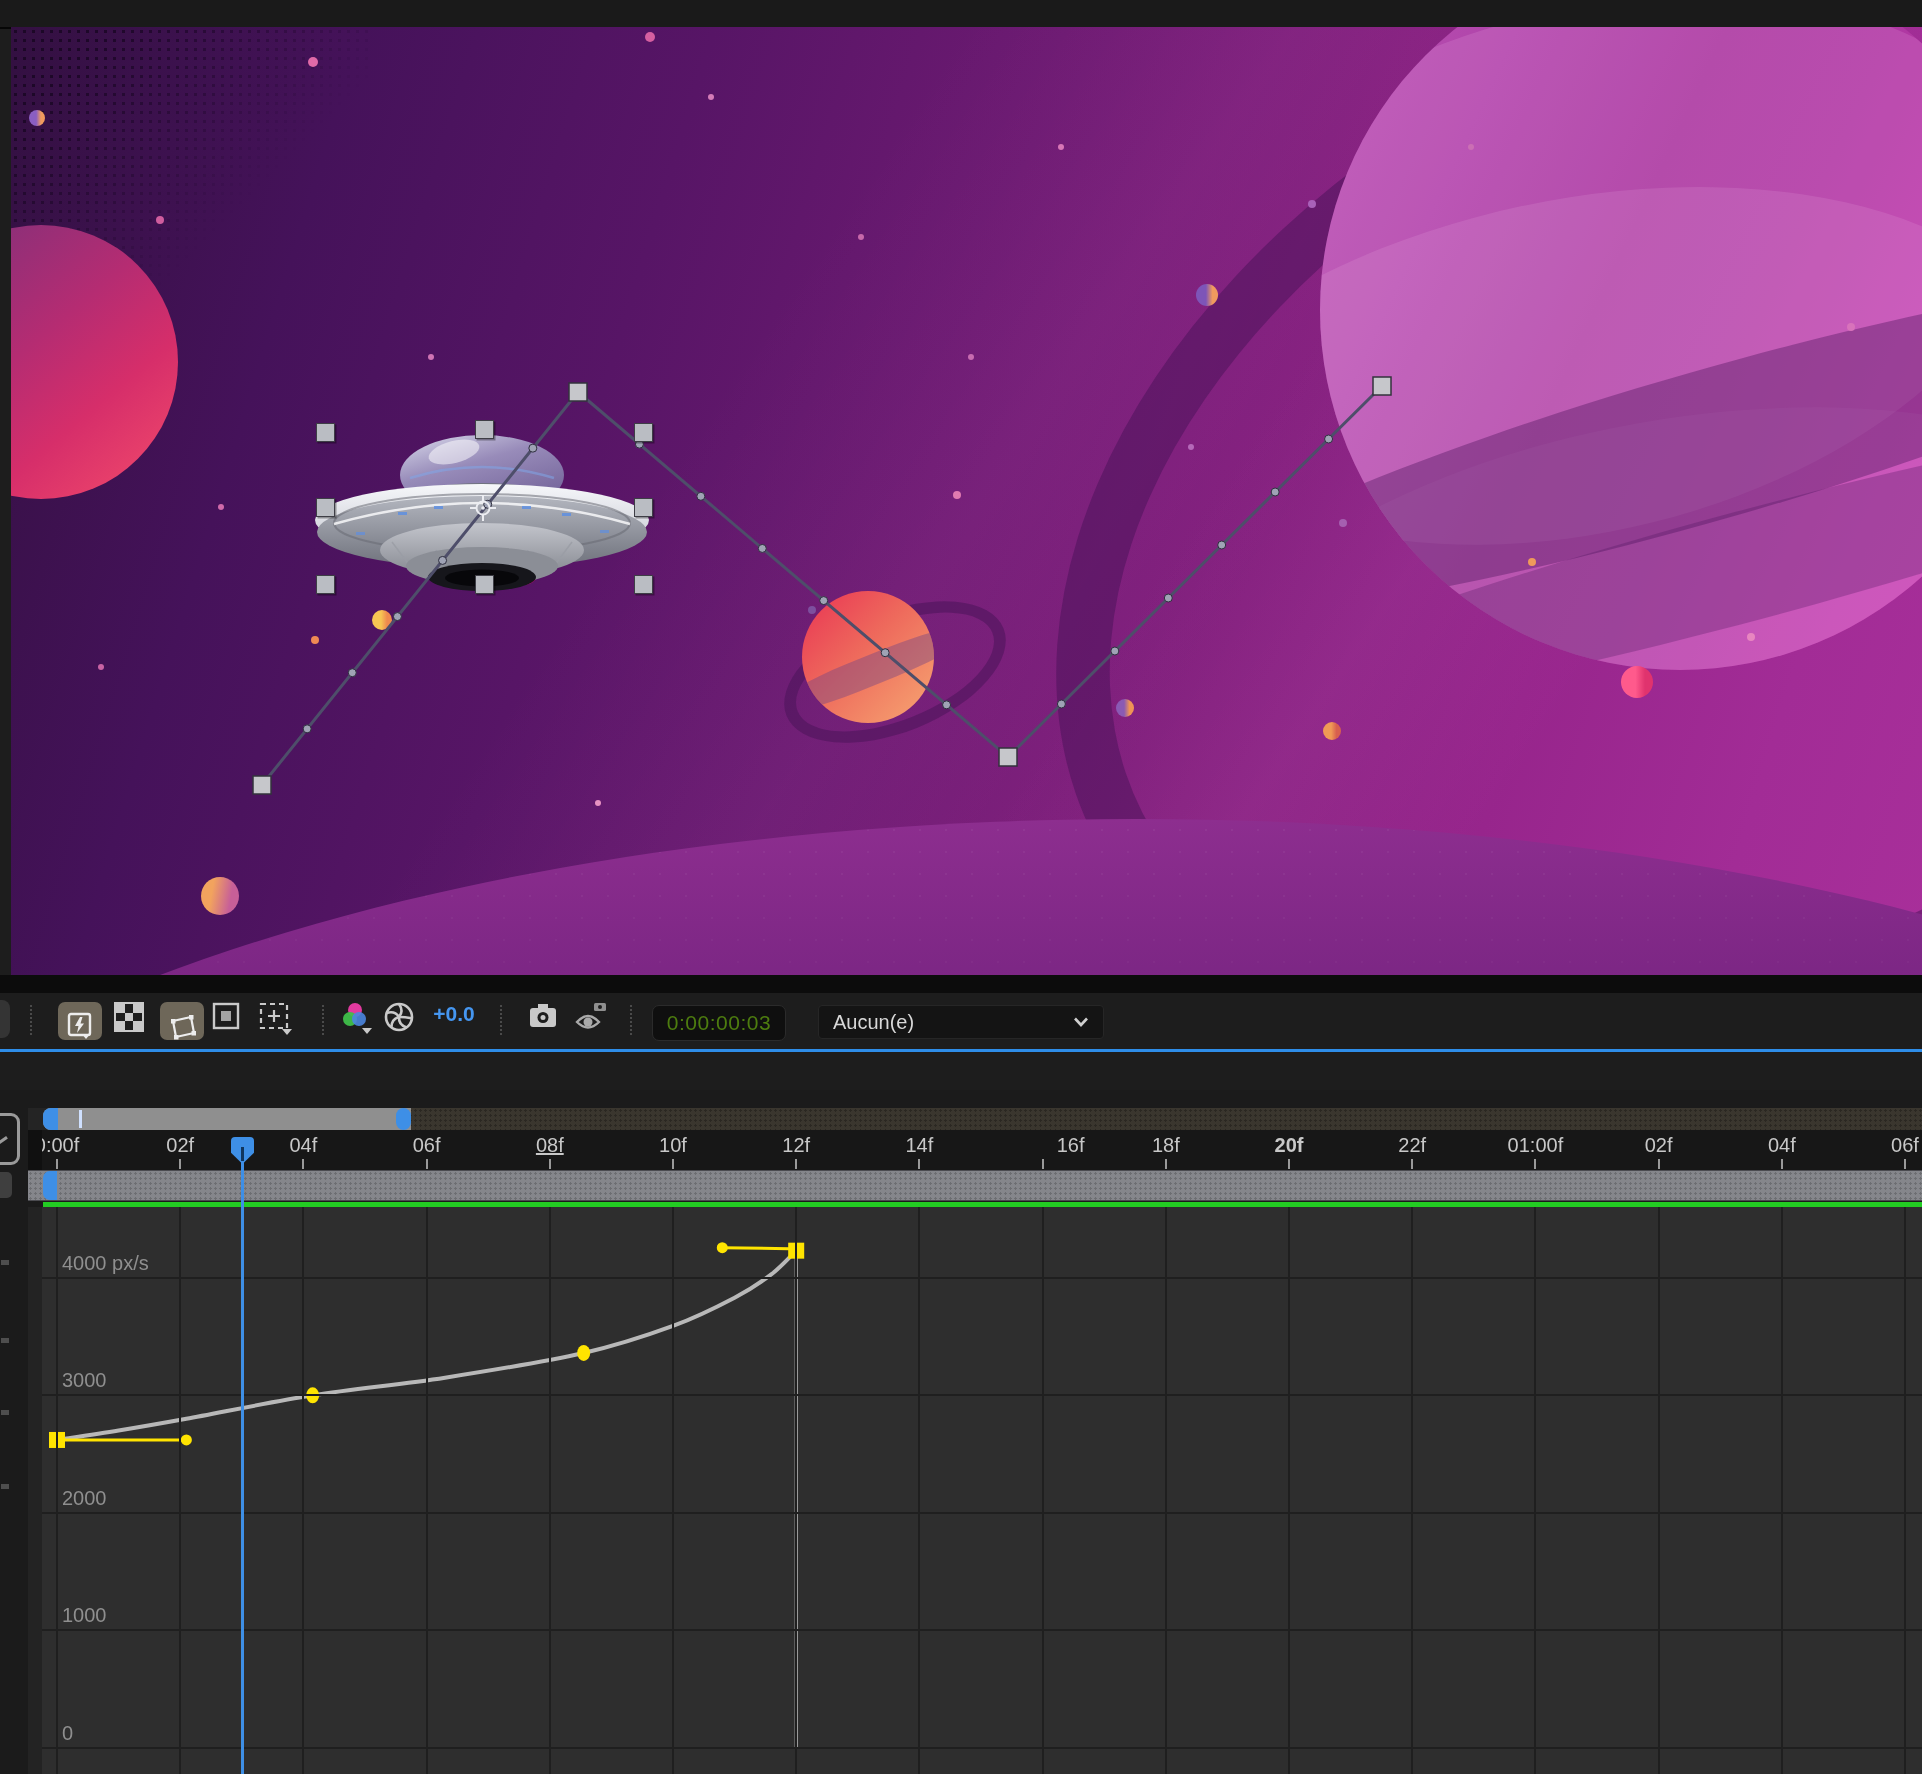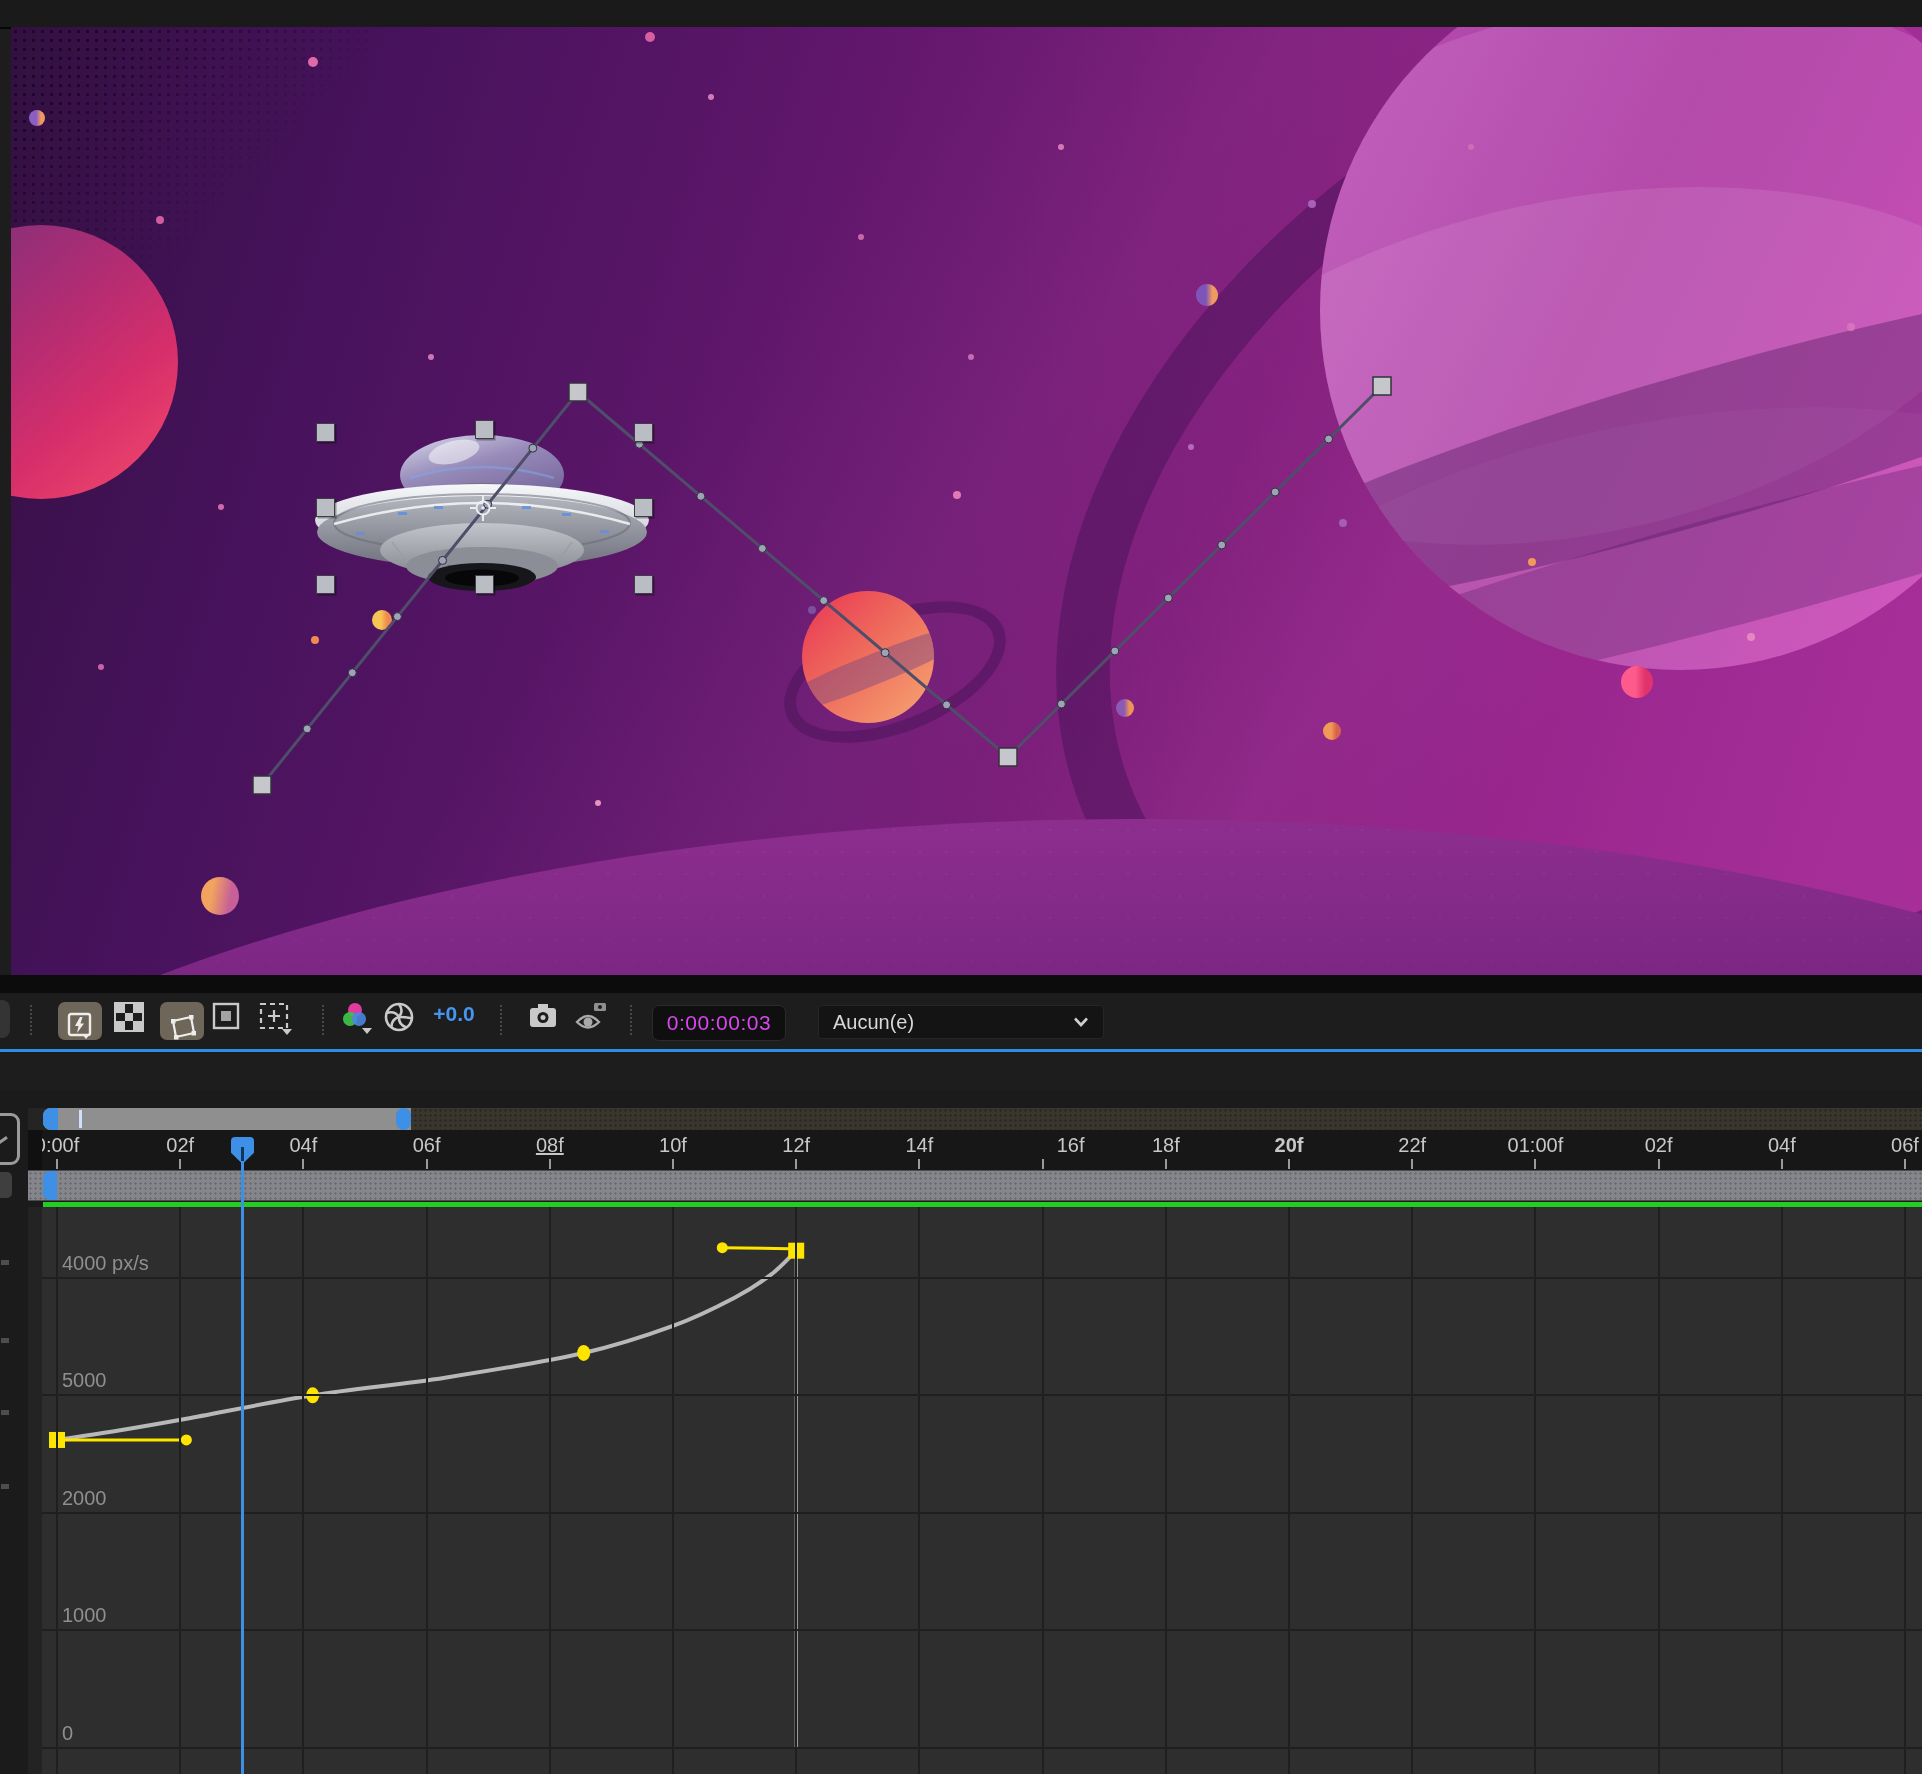--- a/index.html
+++ b/index.html
@@ -58,21 +58,21 @@
 
   
   #viewer-gap{left:0;top:975px;width:1922px;height:18px;background:#0c0c0c;}
   #comp-toolbar{left:0;top:993px;width:1922px;height:56px;background:#1d1d1d;}
   .tb-item{position:absolute;top:9px;display:flex;align-items:flex-end;justify-content:center;}
   .tb-btn{height:38px;border-radius:7px;}
   .tb-btn.active{background:#6e6759;}
   .tb-sep{position:absolute;top:12px;height:30px;width:0;border-left:2px dotted #4a4a4a;}
   #tb-fragment{left:0;top:7px;width:10px;height:38px;background:#343434;border-radius:0 8px 8px 0;}
   #timecode-field{left:652px;top:12px;width:132px;height:34px;background:#0f0f0f;border:1px solid #2b2b2b;
-    border-radius:7px;color:#d946ef;font-size:21px;letter-spacing:.5px;display:flex;align-items:center;justify-content:center;}
+    border-radius:7px;color:#4d7c0f;font-size:21px;letter-spacing:.5px;display:flex;align-items:center;justify-content:center;}
   #preview-dropdown{left:818px;top:12px;width:286px;height:34px;background:#141414;border:1px solid #262626;
     border-radius:4px;color:#d8d8d8;font-size:20px;display:flex;align-items:center;padding:0 14px;box-sizing:border-box;}
   #preview-dropdown .chev{margin-left:auto;}
   #exposure-value{color:#4596f0;font-size:21px;font-weight:bold;}
   #panel-divider{left:0;top:1049px;width:1922px;height:3px;background:#2e8de8;}
 
   
   #timeline{left:0;top:1090px;width:1922px;height:684px;background:#1b1b1b;}
   #tl-gutter{left:0;top:0;width:28px;height:684px;background:#1b1b1b;}
   #gutter-icon{left:-20px;top:23px;width:34px;height:46px;border:3px solid #9a9a9a;border-radius:9px;}
@@ -463,21 +463,21 @@
         <div class="vgrid" style="left: 1122.8px;"></div>
         <div class="vgrid" style="left: 1246px;"></div>
         <div class="vgrid" style="left: 1369.2px;"></div>
         <div class="vgrid" style="left: 1492.4px;"></div>
         <div class="vgrid" style="left: 1615.6px;"></div>
         <div class="vgrid" style="left: 1738.8px;"></div>
         <div class="vgrid" style="left: 1862px;"></div>
         <div class="hgrid" style="top: 69.72px;"></div>
         <div class="ylab" style="left: 20px; top: 44.72px;">4000 px/s</div>
         <div class="hgrid" style="top: 187.29px;"></div>
-        <div class="ylab" style="left: 20px; top: 162.29px;">5000</div>
+        <div class="ylab" style="left: 20px; top: 162.29px;">3000</div>
         <div class="hgrid" style="top: 304.86px;"></div>
         <div class="ylab" style="left: 20px; top: 279.86px; text-align: center;">2000</div>
         <div class="hgrid" style="top: 422.43px;"></div>
         <div class="ylab" style="left: 20px; top: 397.43px;">1000</div>
         <div class="hgrid" style="top: 540px;"></div>
         <div class="ylab" style="left: 20px; top: 515px;">0</div>
       </div>
 
     <div class="abs" id="playhead-marker"></div>
     <div class="abs" id="playhead-line"></div>

